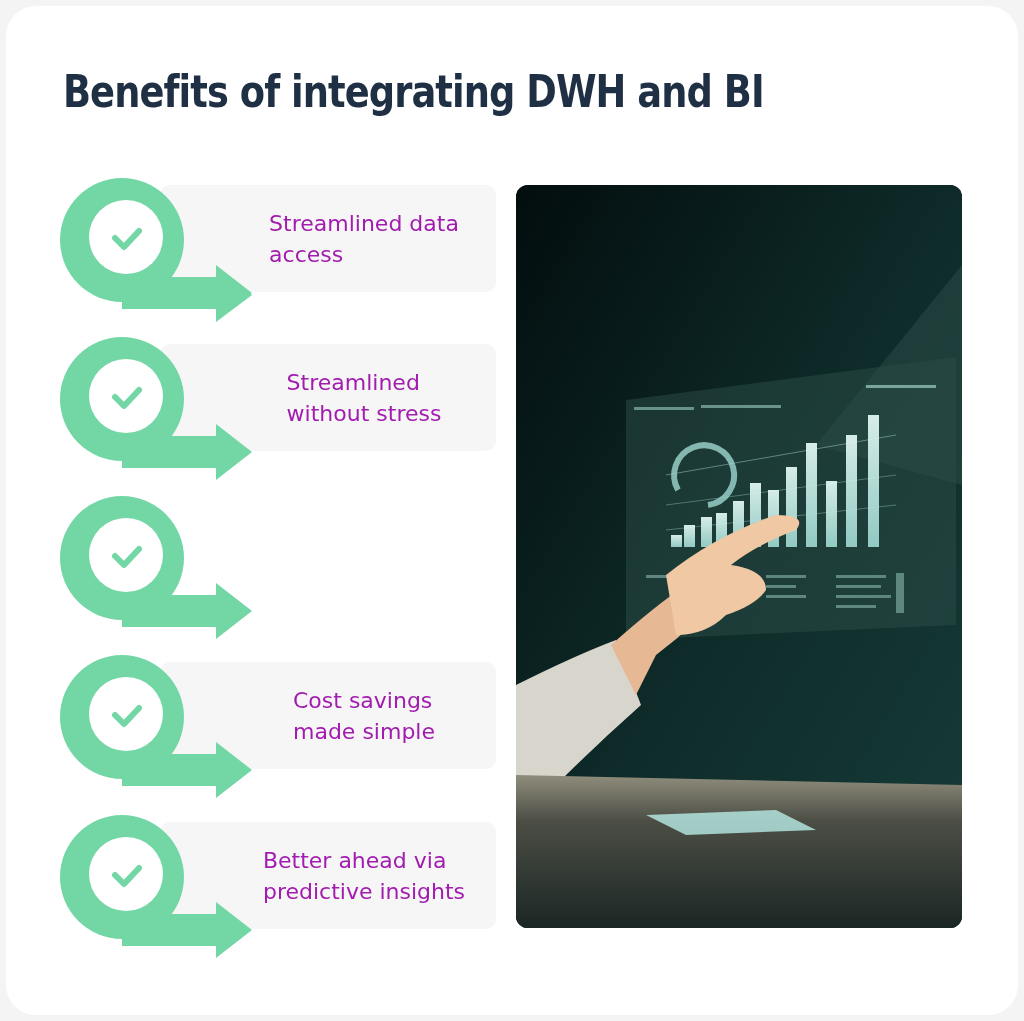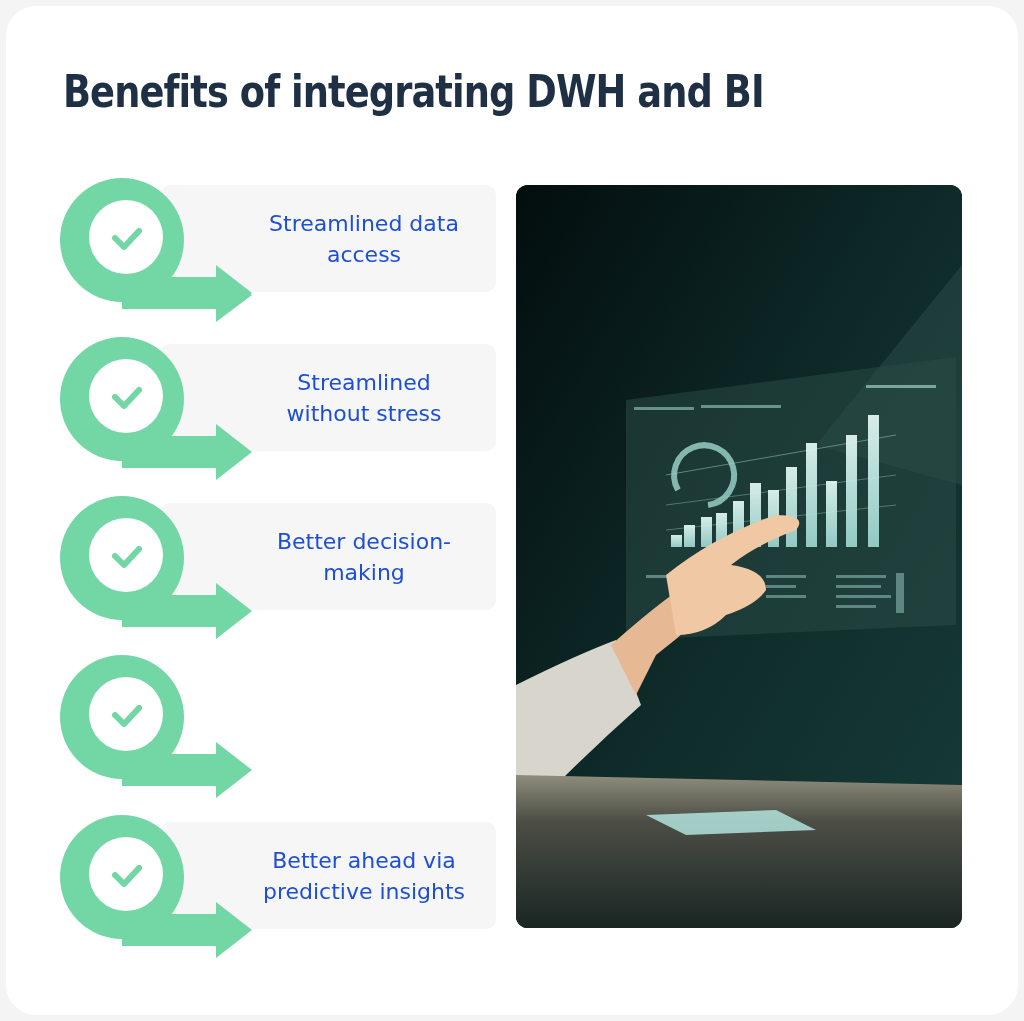--- a/index.html
+++ b/index.html
@@ -1,21 +1,21 @@
 <!DOCTYPE html>
 <html><head>
 <meta charset="utf-8">
 <style>
   html, body { margin: 0; padding: 0; }
   body { width: 1024px; height: 1021px; background: #f4f4f4; position: relative; overflow: hidden; font-family: "DejaVu Sans", sans-serif; }
   .frame { position: absolute; left: 6px; top: 6px; width: 1012px; height: 1009px; background: #ffffff; border-radius: 30px; }
   .title { position: absolute; left: 63px; top: 66px; margin: 0; font-size: 44px; font-weight: bold; color: #1f3045; letter-spacing: -1px; white-space: nowrap; font-family: "DejaVu Sans Condensed", "DejaVu Sans", sans-serif; transform: scaleX(0.93); transform-origin: left top; }
   .item { position: absolute; left: 60px; width: 440px; height: 150px; }
   .card { position: absolute; left: 100px; top: 12px; width: 336px; height: 107px; background: #f6f6f6; border-radius: 10px; }
-  .card-text { position: absolute; left: 80px; right: 8px; top: 0; bottom: 0; display: flex; align-items: center; justify-content: center; text-align: center; font-size: 22px; line-height: 31px; color: #1d4ed8; white-space: pre-line; }
+  .card-text { position: absolute; left: 80px; right: 8px; top: 0; bottom: 0; display: flex; align-items: center; justify-content: center; font-size: 22px; line-height: 31px; color: #a21caf; white-space: pre-line; }
   .icon { position: absolute; left: 0; top: 0; width: 200px; height: 150px; }
   .photo { position: absolute; left: 516px; top: 185px; width: 446px; height: 743px; border-radius: 12px; overflow: hidden; background: #0d2423; }
 </style>
 </head>
 <body>
 
 <div class="frame"></div>
 
 <h1 class="title">Benefits of integrating DWH and BI</h1>
 
@@ -43,34 +43,34 @@
   <svg class="icon" viewBox="0 0 200 150">
     <rect x="62" y="104" width="100" height="32" fill="#72d7a5"></rect>
     <polygon points="156,92 192,120 156,148" fill="#72d7a5"></polygon>
     <circle cx="62" cy="67" r="62" fill="#72d7a5"></circle>
     <circle cx="66" cy="64" r="37" fill="#ffffff"></circle>
     <polyline points="55,65 64,74 79,58" fill="none" stroke="#72d7a5" stroke-width="6" stroke-linecap="round" stroke-linejoin="round"></polyline>
   </svg>
 </div>
 
 <div class="item" style="top:491px;">
-  <div class="card">
-    <div class="card-text">Better decision-
-making</div>
-  </div>
   <svg class="icon" viewBox="0 0 200 150">
     <rect x="62" y="104" width="100" height="32" fill="#72d7a5"></rect>
     <polygon points="156,92 192,120 156,148" fill="#72d7a5"></polygon>
     <circle cx="62" cy="67" r="62" fill="#72d7a5"></circle>
     <circle cx="66" cy="64" r="37" fill="#ffffff"></circle>
     <polyline points="55,65 64,74 79,58" fill="none" stroke="#72d7a5" stroke-width="6" stroke-linecap="round" stroke-linejoin="round"></polyline>
   </svg>
 </div>
 
 <div class="item" style="top:650px;">
+  <div class="card">
+    <div class="card-text">Cost savings
+made simple</div>
+  </div>
   <svg class="icon" viewBox="0 0 200 150">
     <rect x="62" y="104" width="100" height="32" fill="#72d7a5"></rect>
     <polygon points="156,92 192,120 156,148" fill="#72d7a5"></polygon>
     <circle cx="62" cy="67" r="62" fill="#72d7a5"></circle>
     <circle cx="66" cy="64" r="37" fill="#ffffff"></circle>
     <polyline points="55,65 64,74 79,58" fill="none" stroke="#72d7a5" stroke-width="6" stroke-linecap="round" stroke-linejoin="round"></polyline>
   </svg>
 </div>
 
 <div class="item" style="top:810px;">

